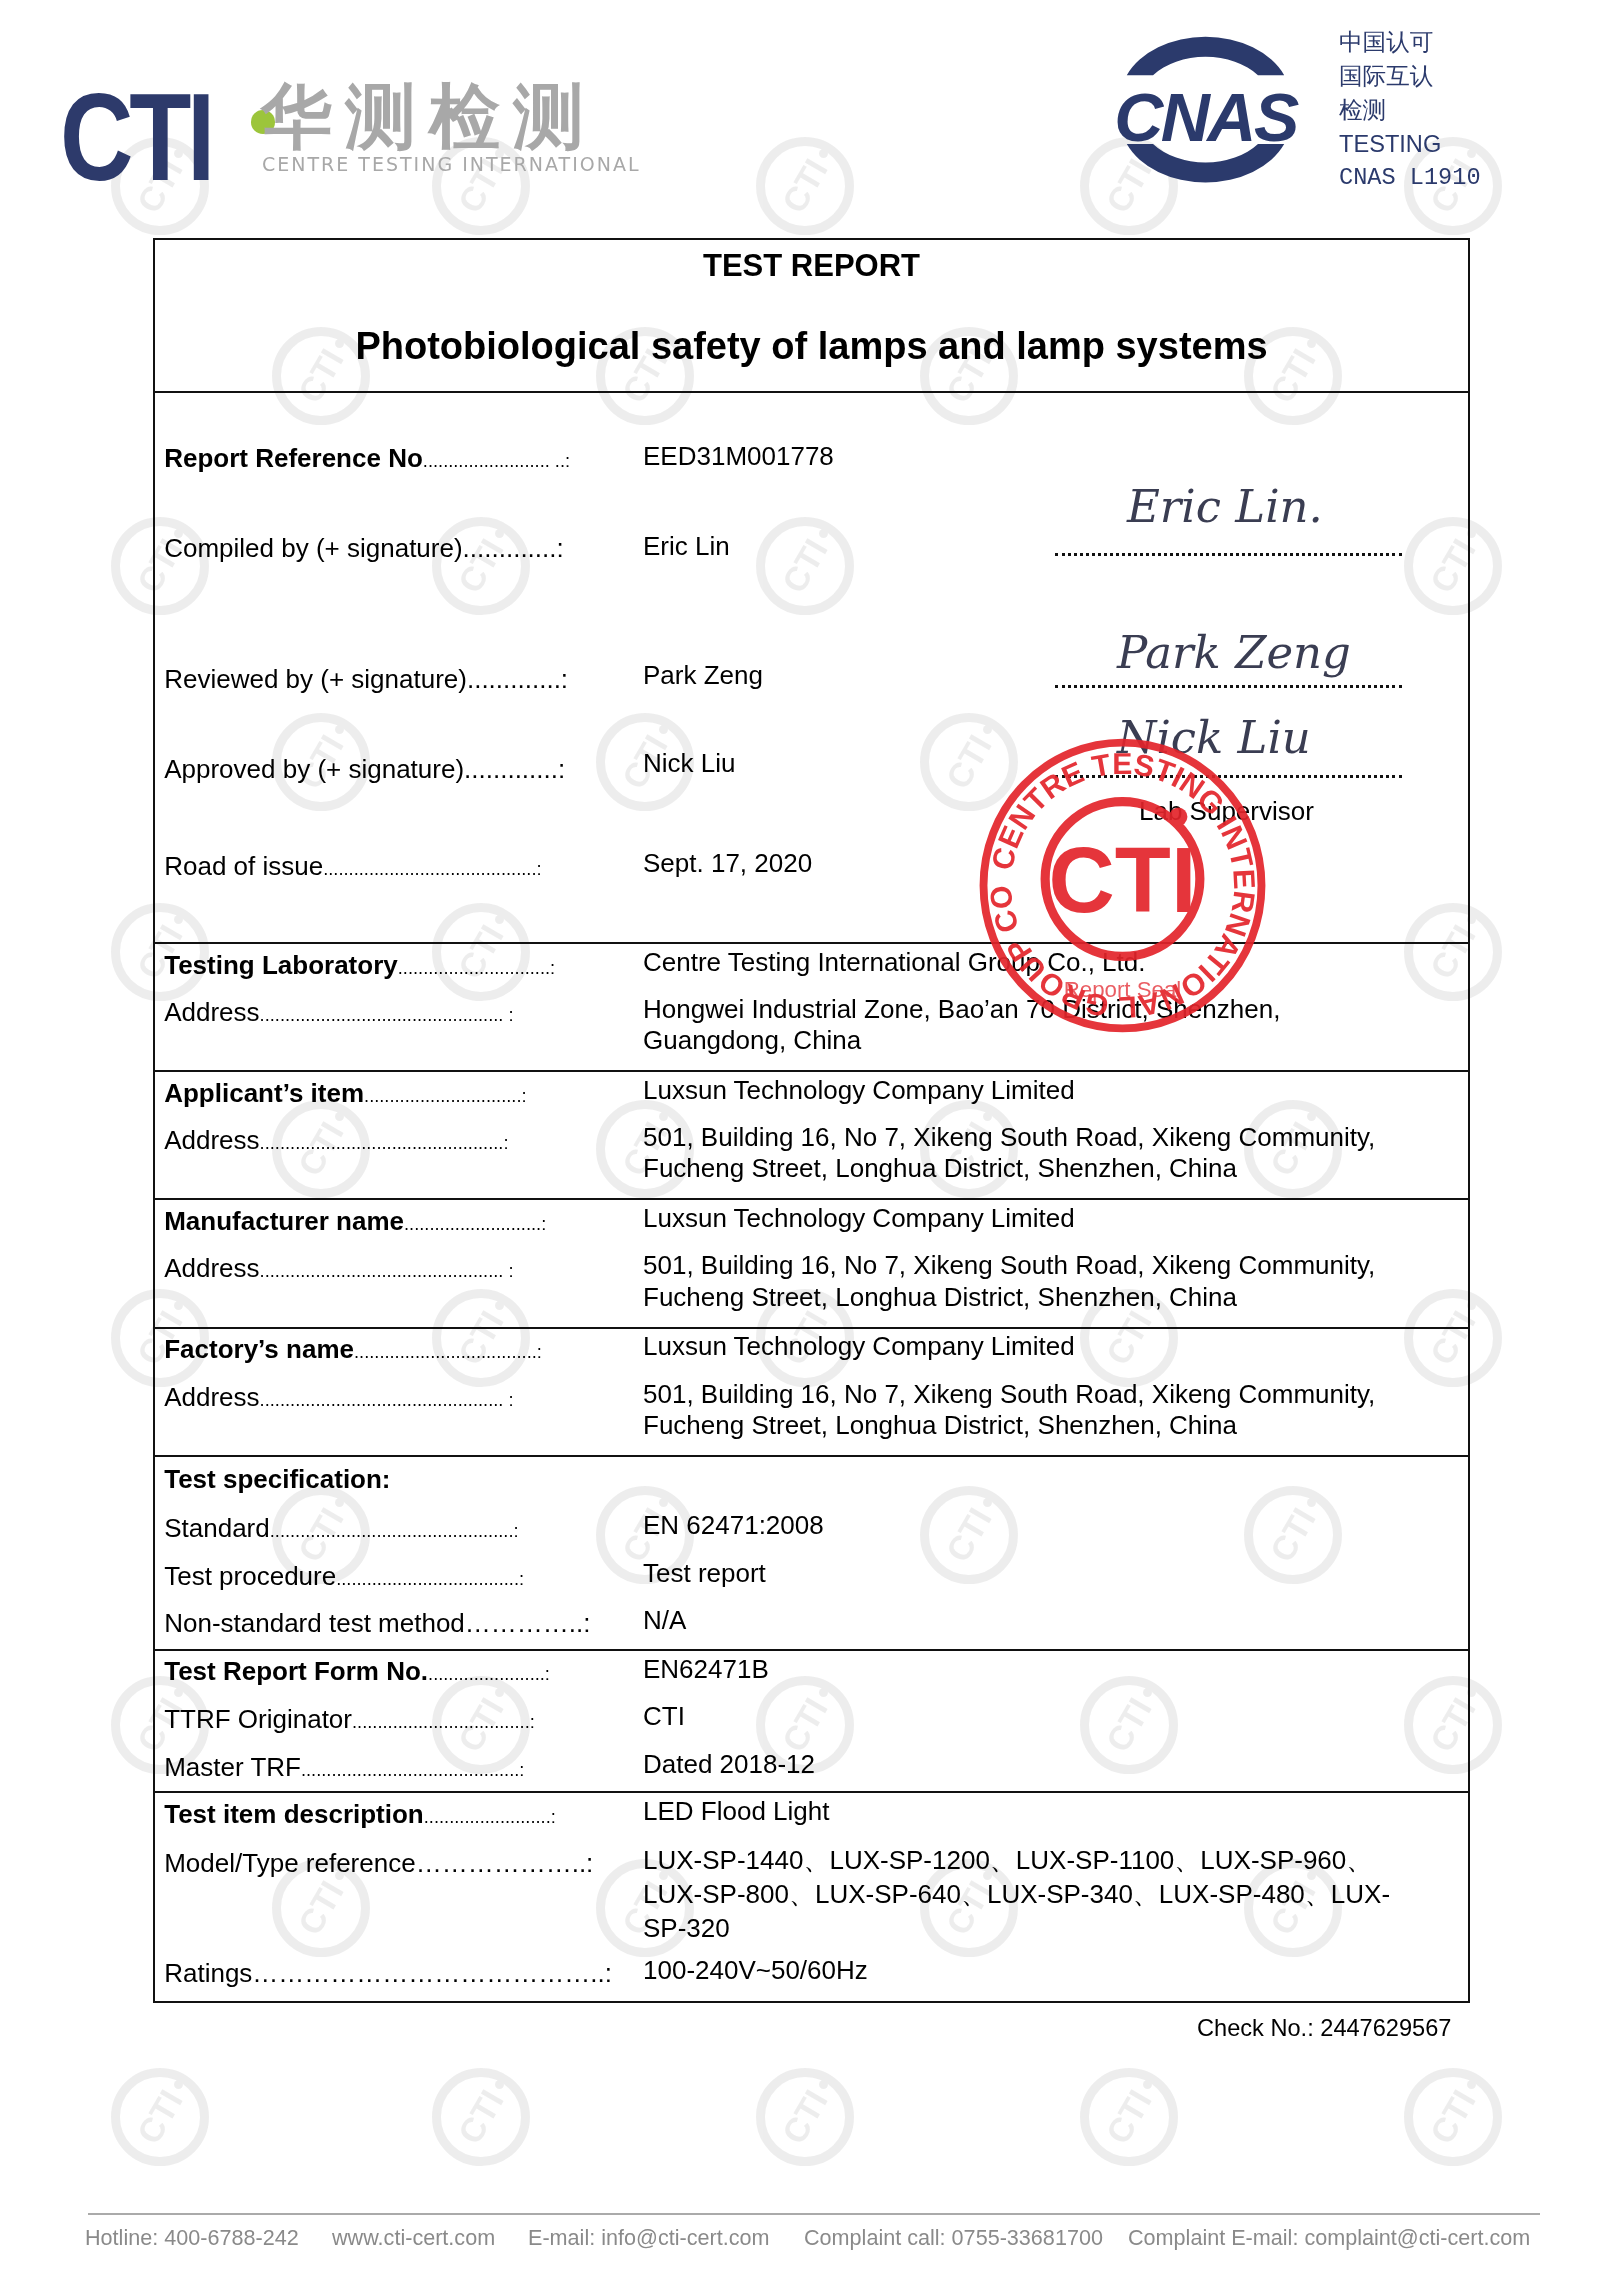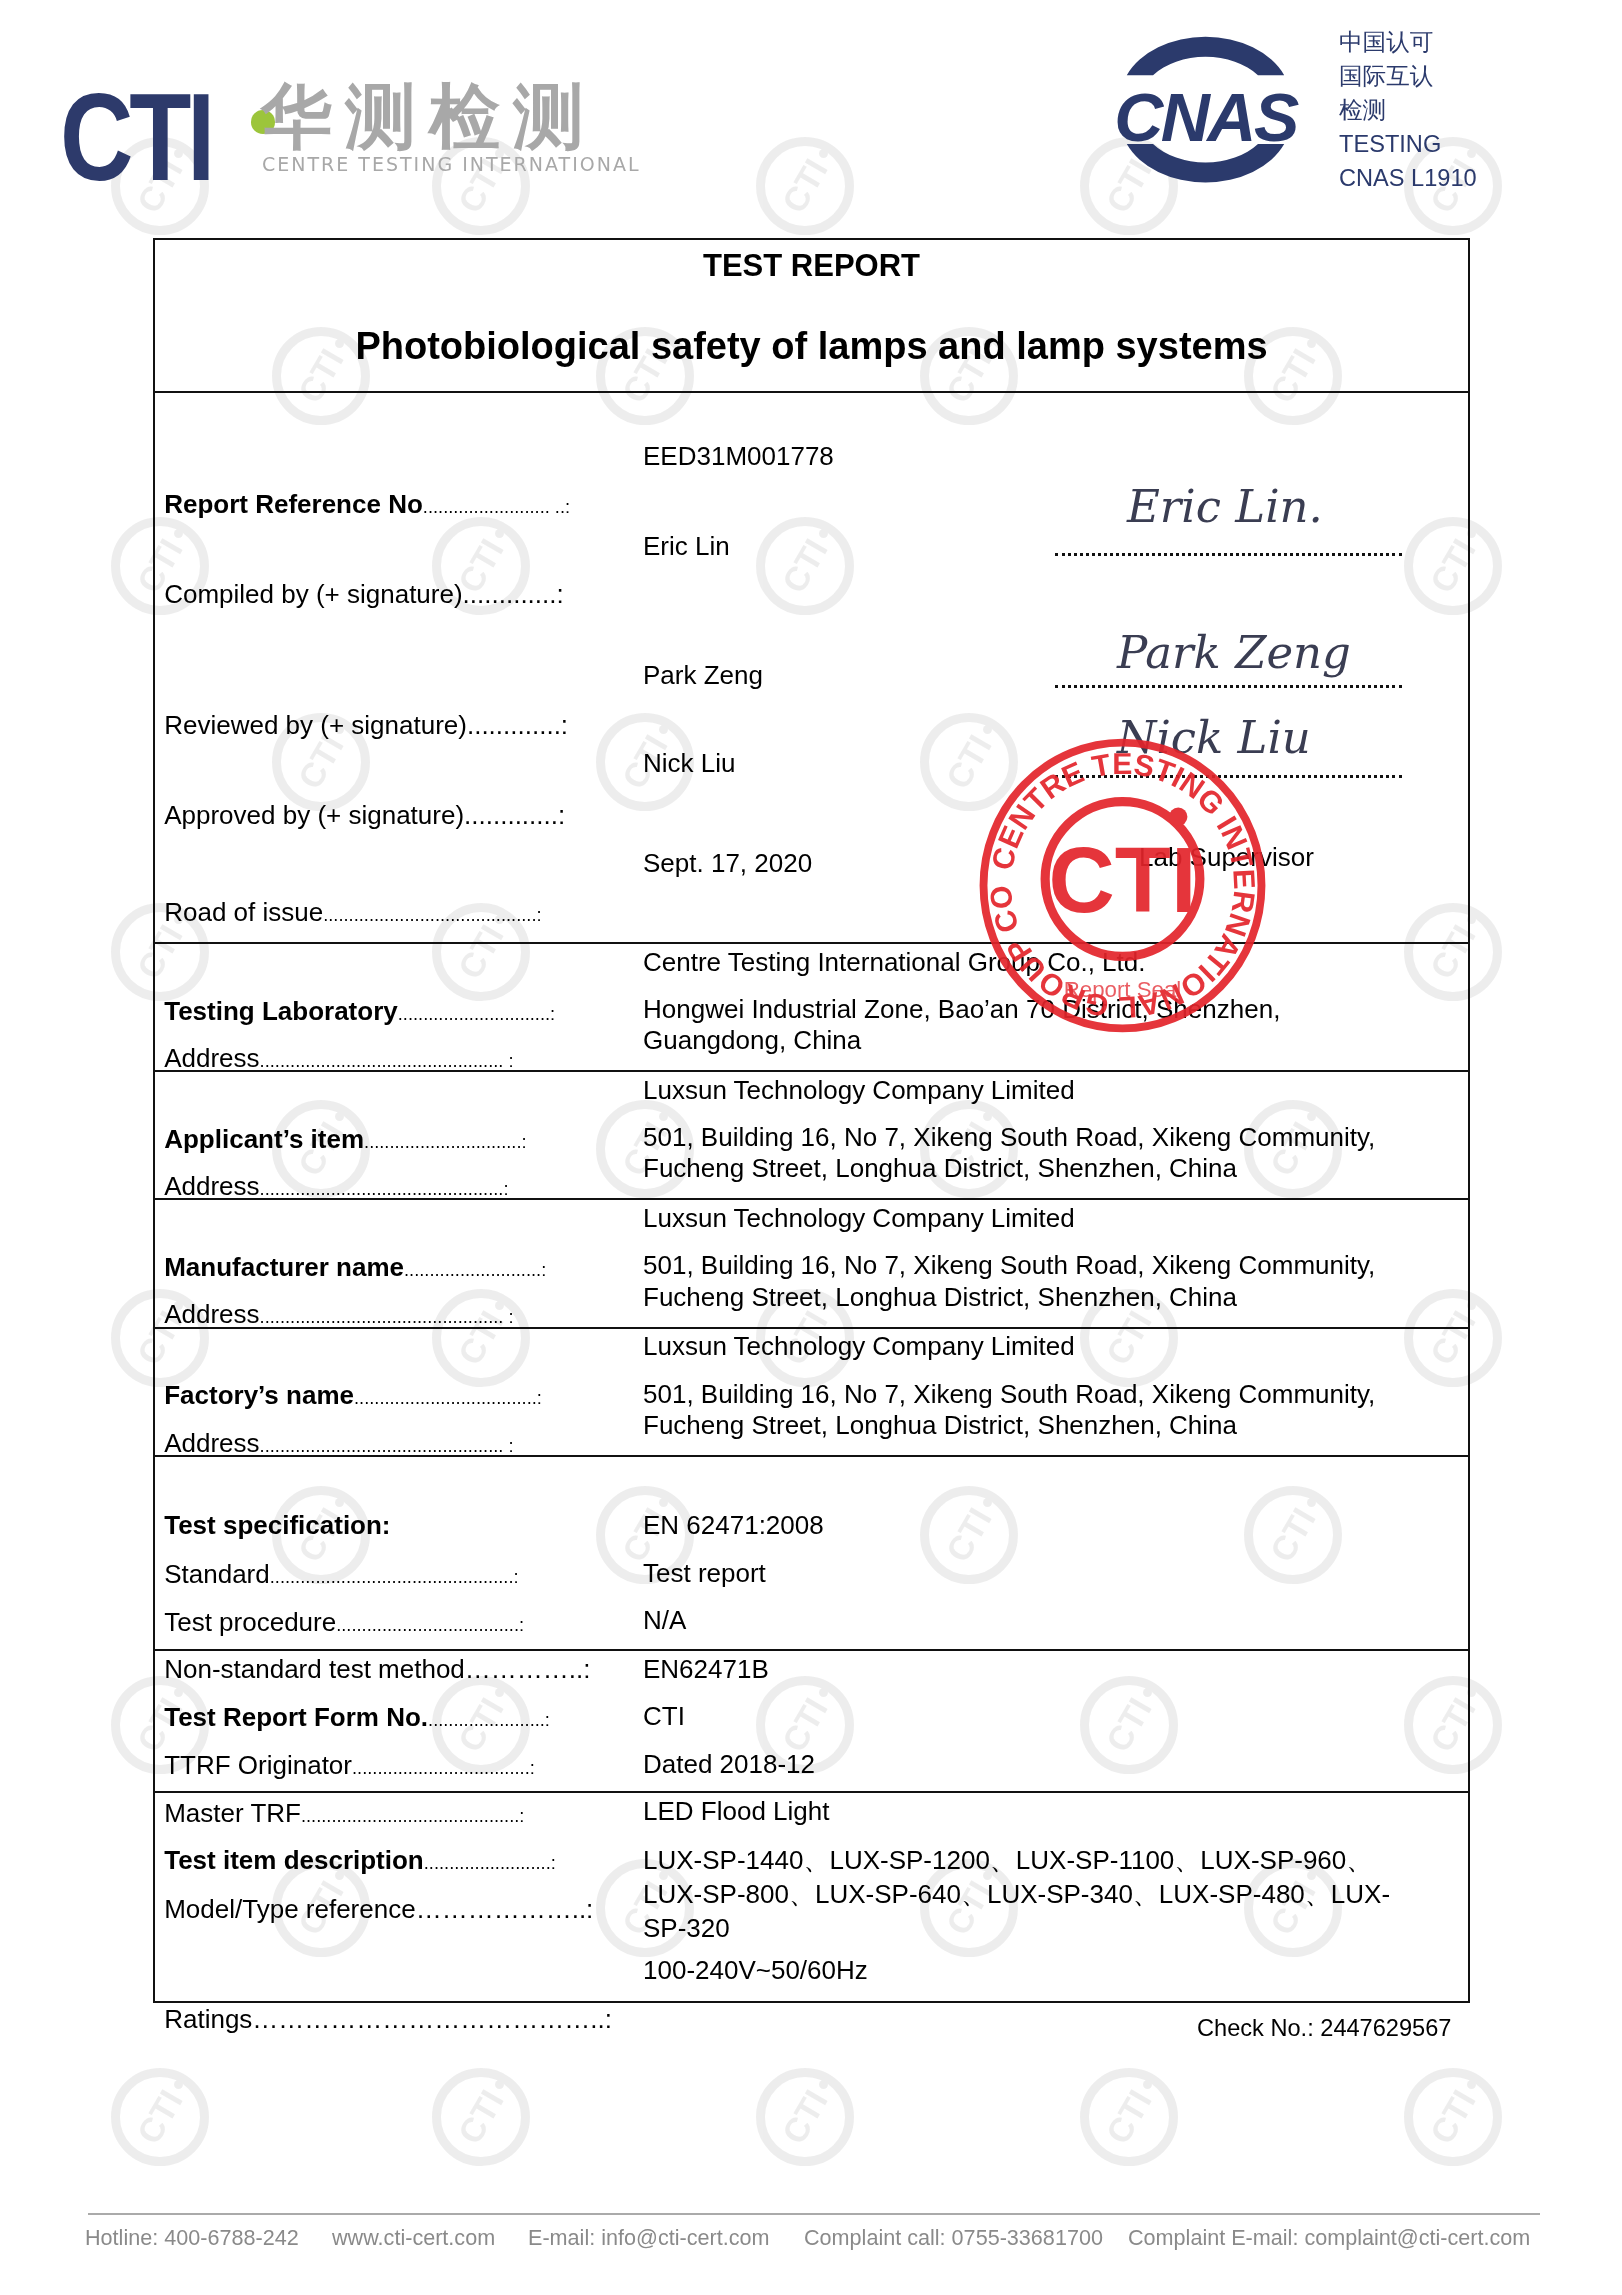--- a/index.html
+++ b/index.html
@@ -37,21 +37,21 @@
   .cnas-side { position: absolute; left: 1339px; top: 25px; color: #2b3a6c; font-size: 23.6px; line-height: 34px; }
 
   
   .report { position: absolute; left: 153px; top: 238px; width: 1317px; height: 1765px;
         border: 2px solid #111; box-sizing: border-box; }
   .title-block { position: absolute; left: 0; top: 0; width: 100%; height: 151px;
         border-bottom: 2.6px solid #111; text-align: center; }
   .t1 { position: absolute; top: 7.9px; width: 100%; font-size: 31px; font-weight: bold; }
   .t2 { position: absolute; top: 48px; width: 100%; font-size: 31px; font-weight: bold; }
   .t3 { position: absolute; top: 85px; width: 100%; font-size: 38px; font-weight: bold; }
-  .lbl { position: absolute; left: 9.2px; font-size: 26px; white-space: nowrap; margin-top: 46px; }
+  .lbl { position: absolute; left: 9.2px; font-size: 26px; white-space: nowrap; }
   .lbl.b { font-weight: bold; }
   .val { position: absolute; left: 488px; font-size: 26px; line-height: 33px; white-space: nowrap; }
   .sep { position: absolute; left: 0; width: 100%; border-top: 2.6px solid #111; }
   .dots { position: absolute; left: 900px; width: 347px; border-top: 3.3px dotted #111; }
 
   .sig { position: absolute; font-family: "DejaVu Serif", serif; font-style: italic;
          font-size: 45px; color: #3a3d52; }
 
   
   .seal { position: absolute; left: 975px; top: 738px; width: 295px; height: 295px; opacity: 0.92; }
@@ -128,21 +128,21 @@
       <path d="M50 180 A130 95 0 0 0 290 180 L250 180 A100 70 0 0 1 90 180 Z" fill="#2b3a6c"></path>
     </svg>
     <div class="cnas-text">CNAS</div>
   </div>
 
   <div class="cnas-side">
     <div>中国认可</div>
     <div>国际互认</div>
     <div>检测</div>
     <div style="font-family:'Liberation Sans',sans-serif">TESTING</div>
-    <div style="font-family:Liberation Sans, sans-serif">CNAS L1910</div>
+    <div style="font-family:Liberation Mono, monospace">CNAS L1910</div>
   </div>
 </div>
 
 <div class="report">
   <div class="title-block">
     <div class="t1">TEST REPORT</div>
     <div class="t3">Photobiological safety of lamps and lamp systems</div>
   </div>
 
   <div class="lbl b" style="top:203px"><span>Report Reference No</span><span style="font-weight:normal;font-size:18.3px">......................... ..:</span></div>

